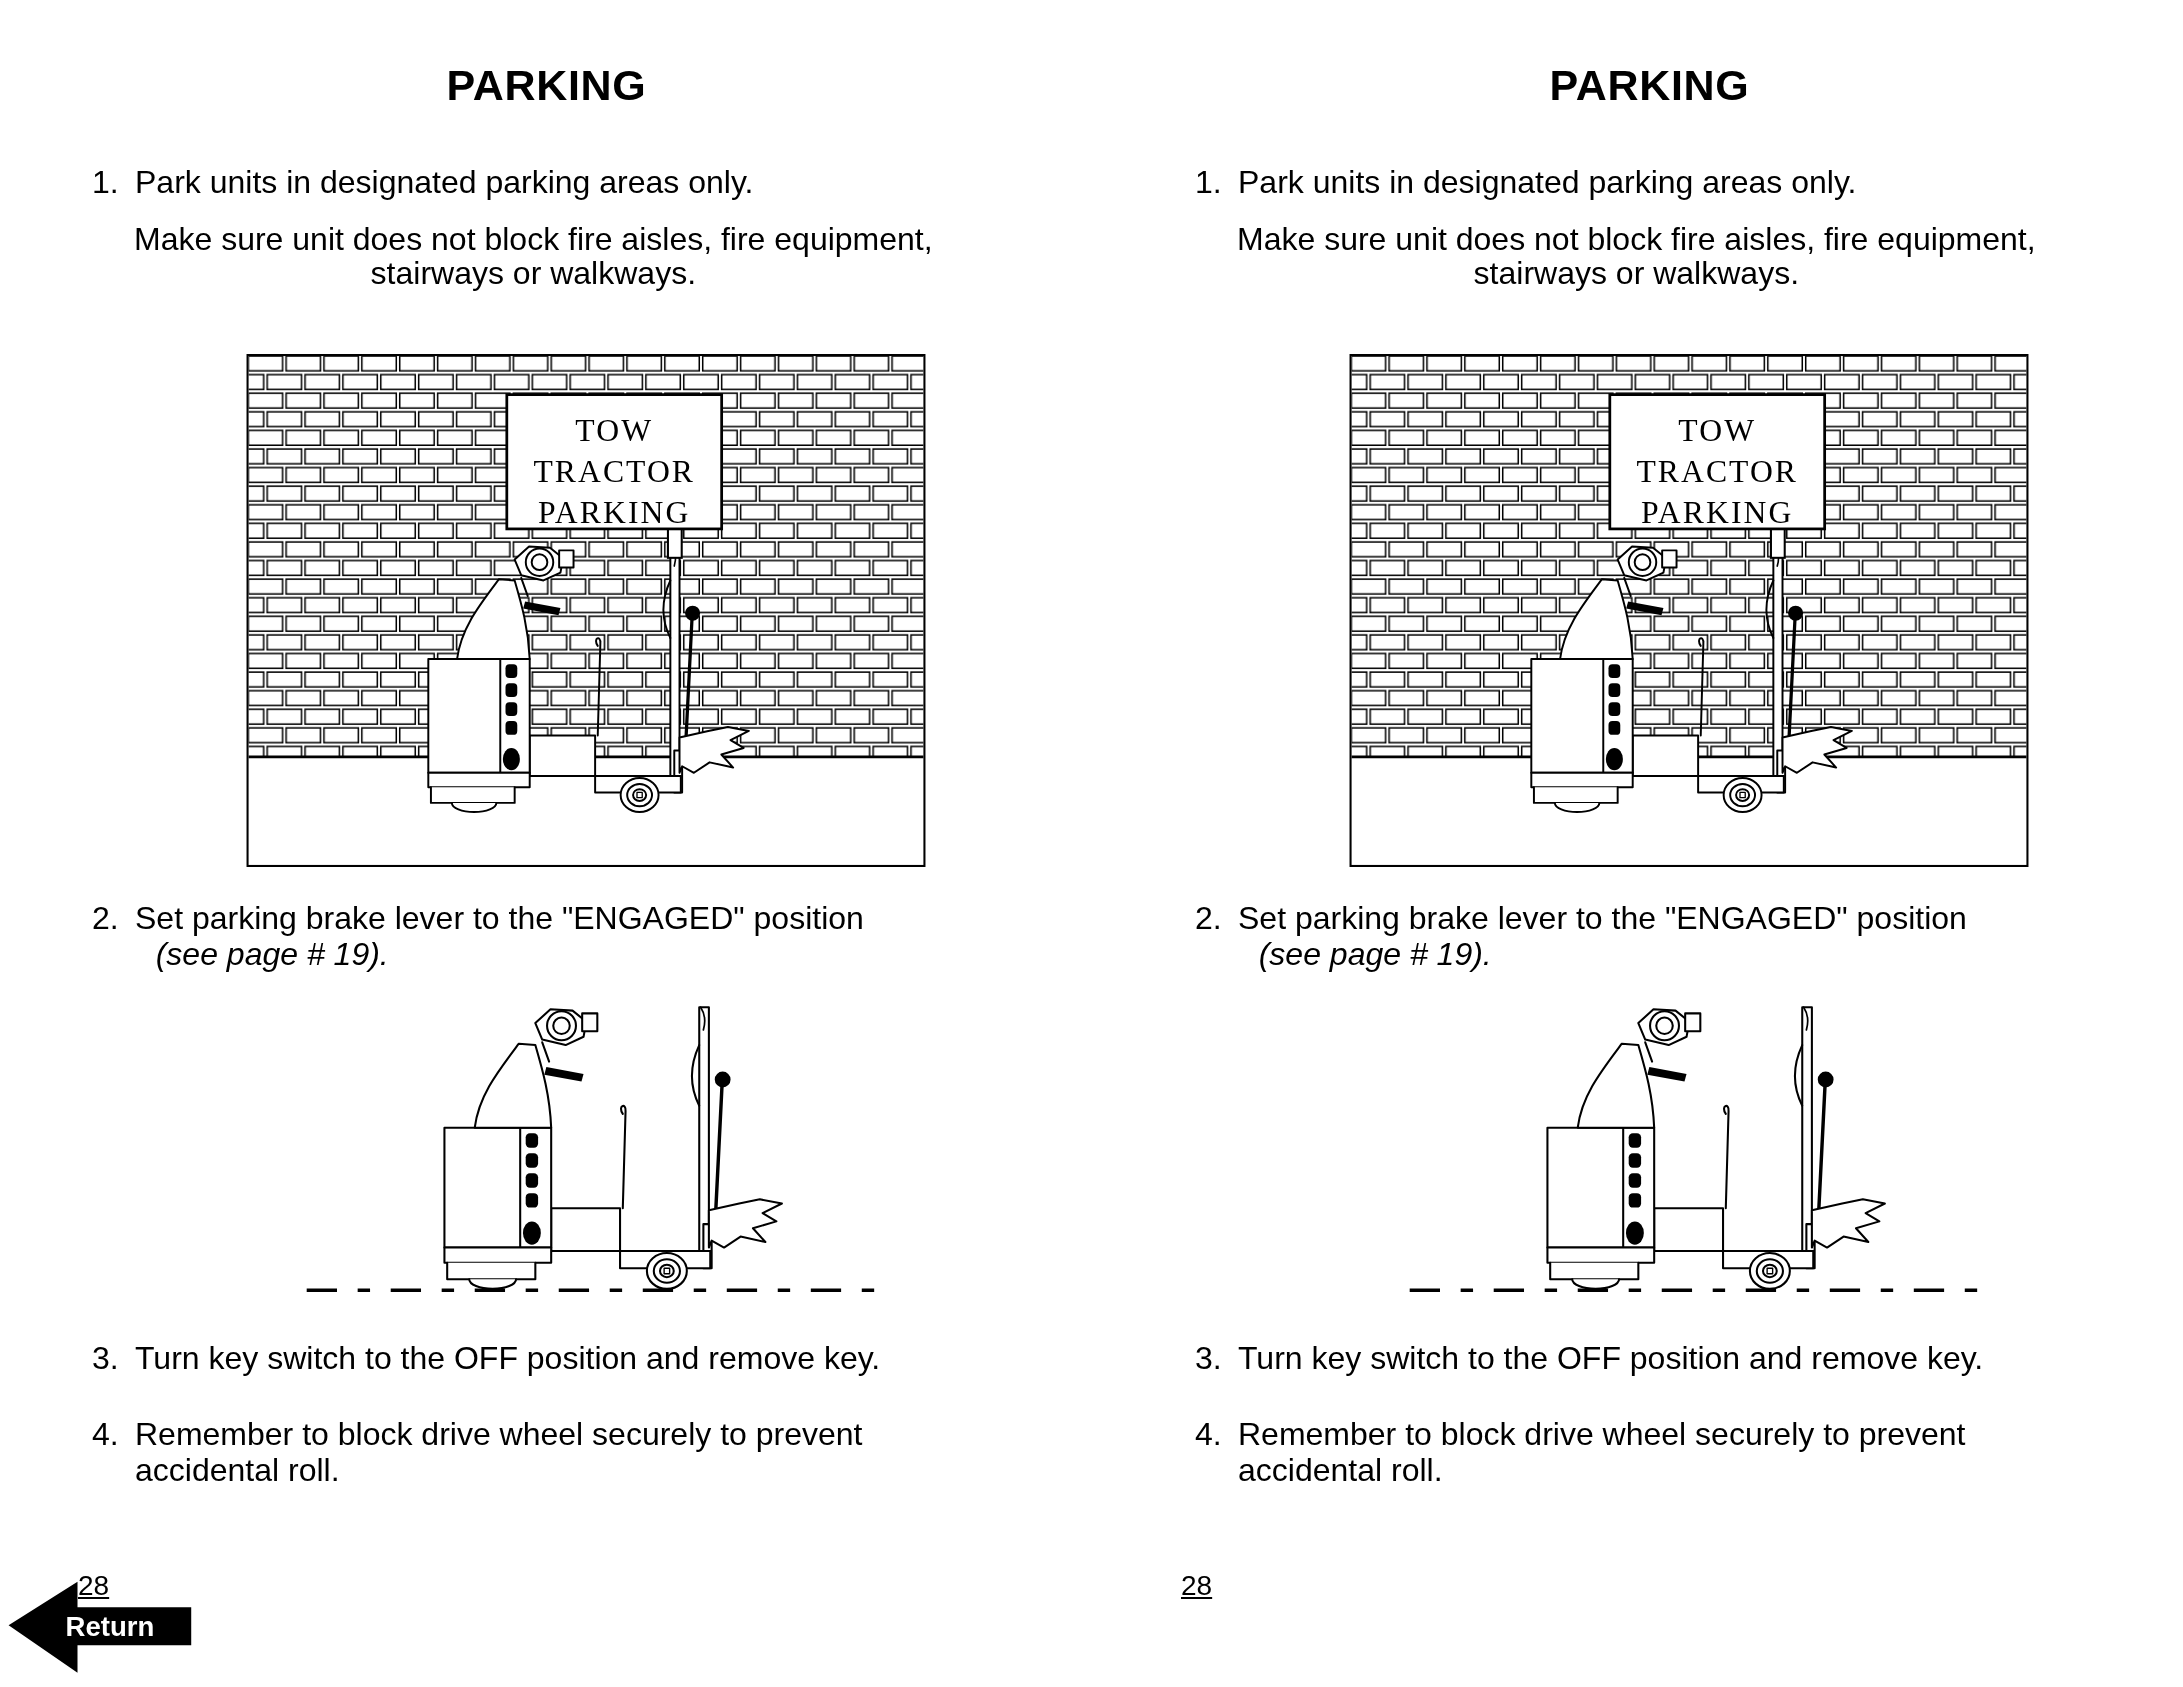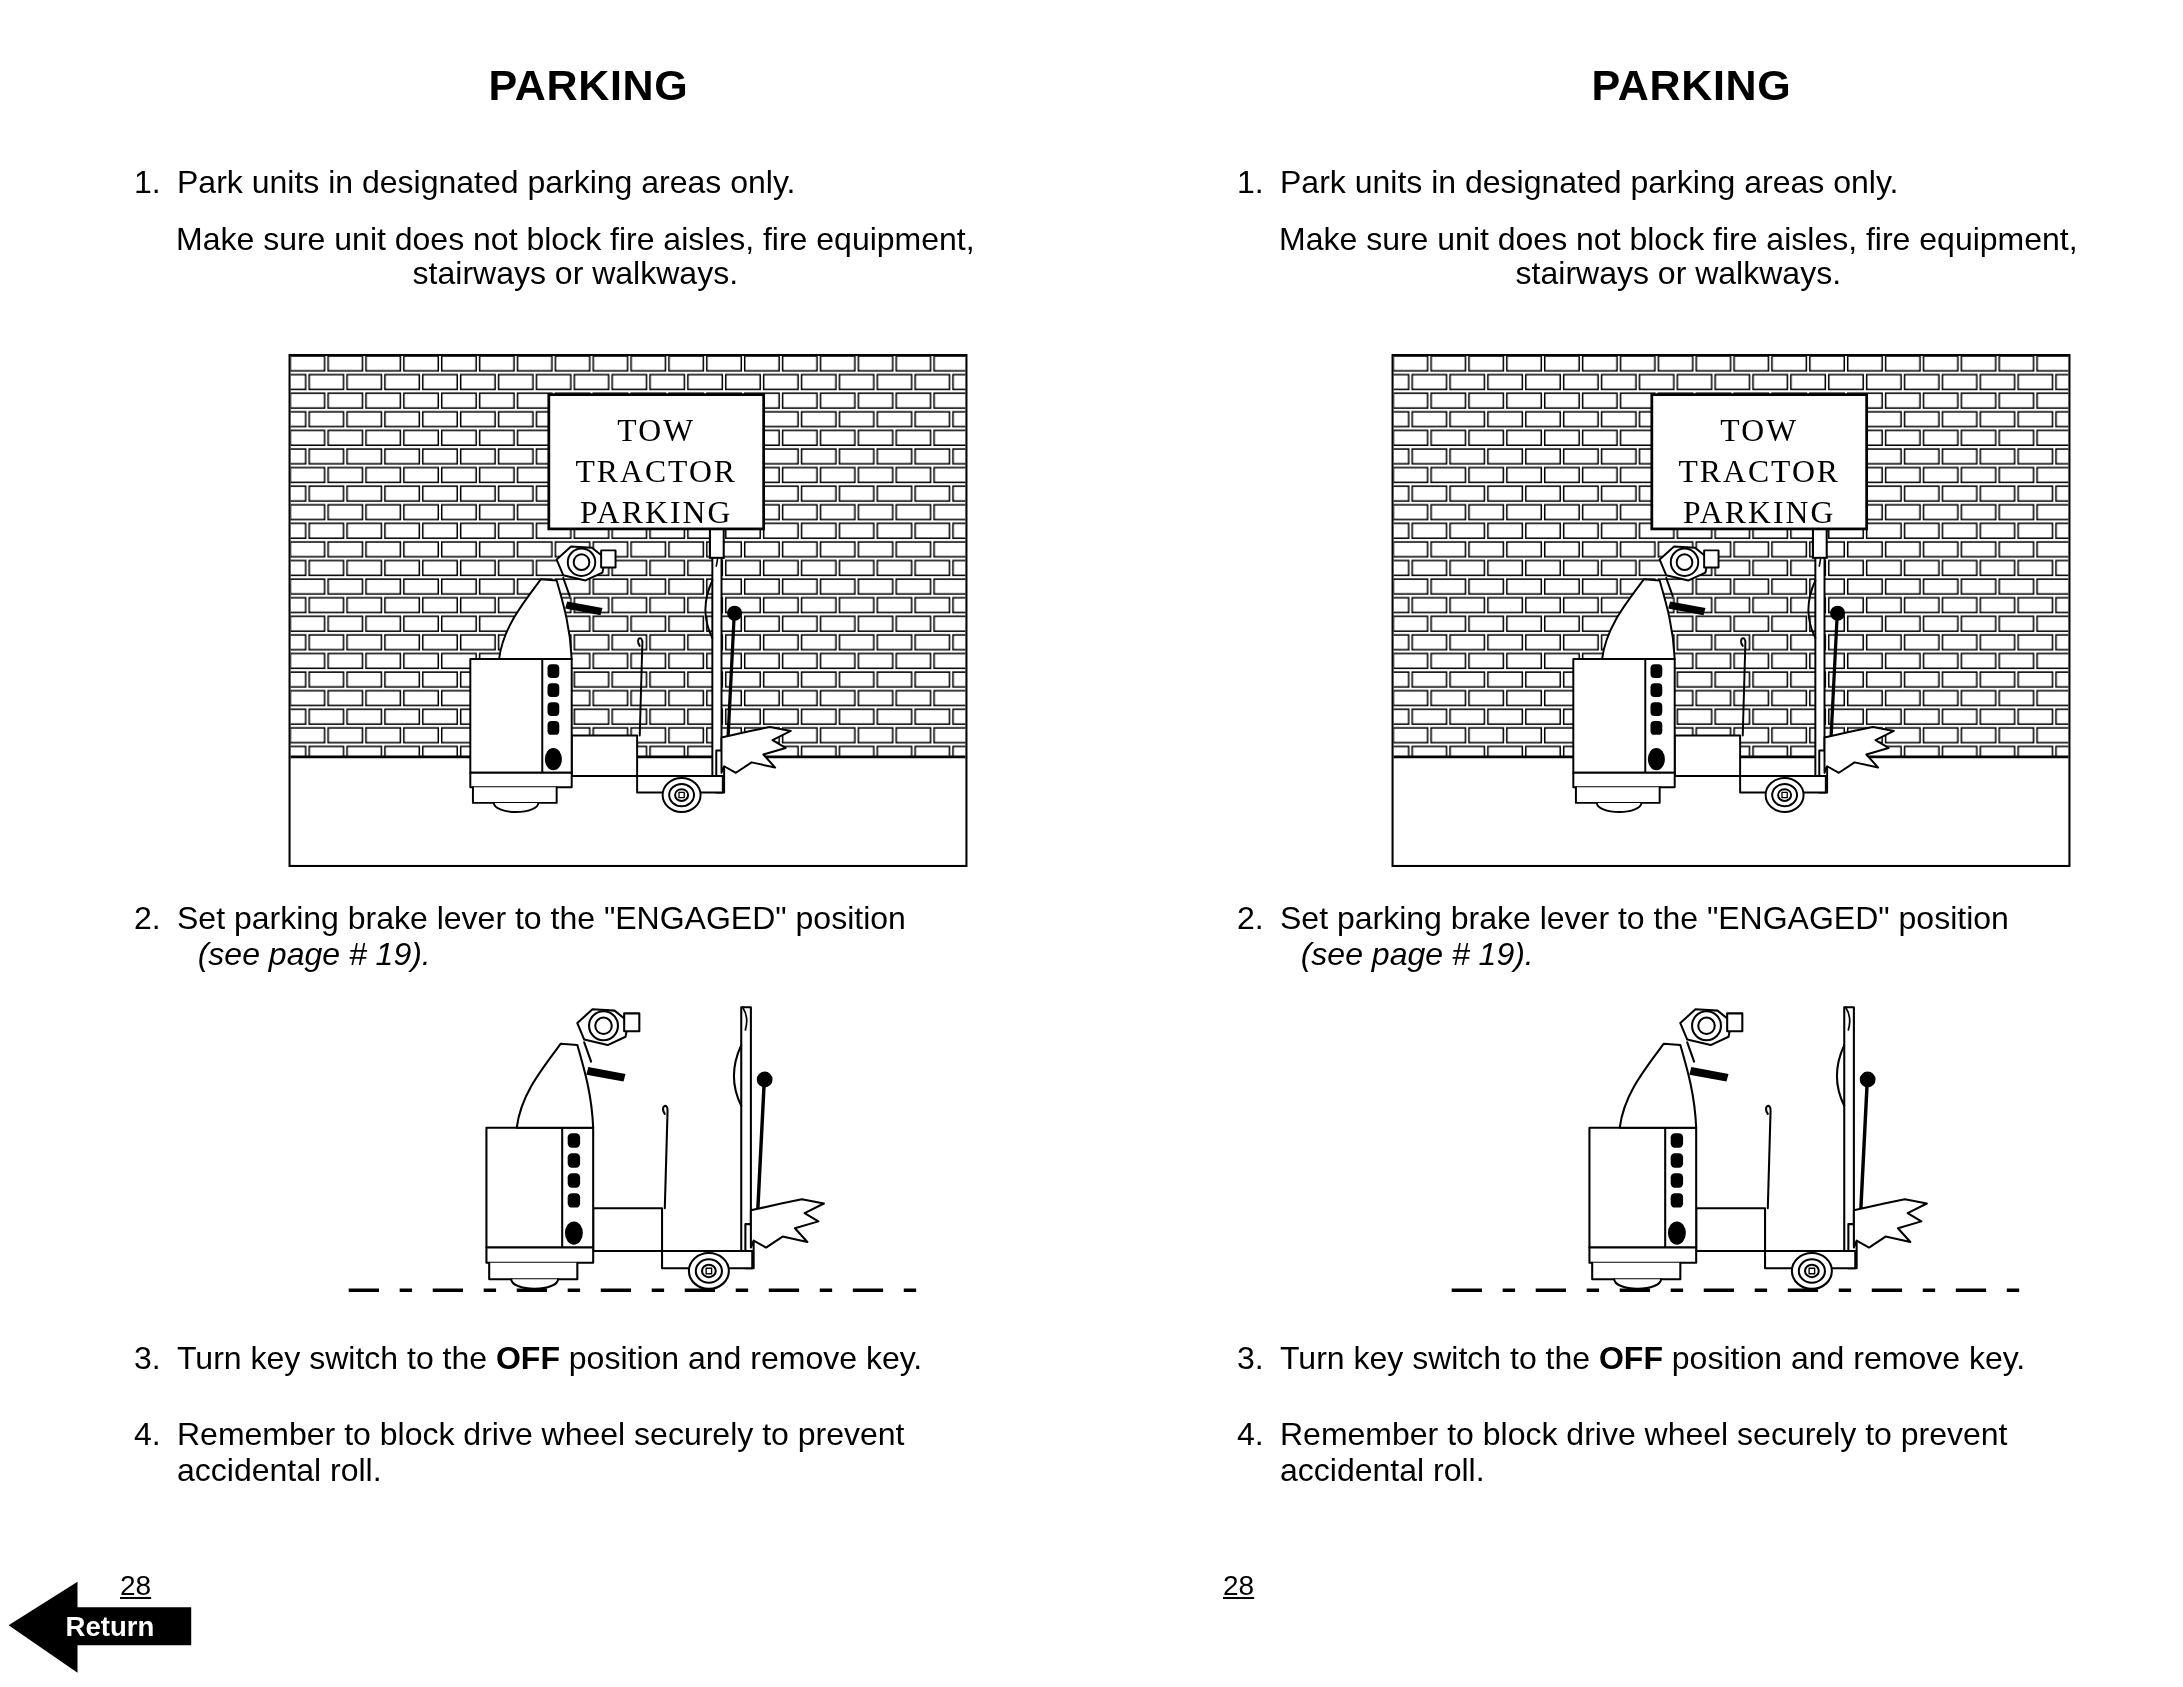--- a/index.html
+++ b/index.html
@@ -1,21 +1,21 @@
 <!DOCTYPE html>
 <html style="font-size:11px"><head>
 <meta charset="utf-8">
 <style>
   html,body{margin:0;padding:0;}
   body{
     width:2183px;height:1687px;position:relative;background:#ffffff;
     font-family:"Liberation Sans", sans-serif;color:#000;overflow:hidden;
     -webkit-font-smoothing:antialiased;
   }
-  .col{position:absolute;top:0;width:1081px;height:1421px;margin-left:42px;}
+  .col{position:absolute;top:0;width:1081px;height:1421px;}
   #col-left{left:0;}
   #col-right{left:1103px;}
   .heading{
     position:absolute;left:87px;top:61px;width:919px;
     font-size:43px;font-weight:bold;letter-spacing:0.7px;text-align:center;
   }
   .item{position:absolute;display:flex;font-size:32px;line-height:36px;}
   .item .num{flex:none;width:43px;}
   .item .txt{flex:1;}
   .item .l2{display:block;}
@@ -23,21 +23,21 @@
   .note{position:absolute;left:134px;top:222px;font-size:32px;line-height:34px;}
   .note span{display:block;text-align:center;}
   .fig{position:absolute;}
   .fig1{left:246px;top:354px;}
   .fig2{left:303px;top:1001px;}
   .pagenum{
     position:absolute;left:78px;top:1570px;width:919px;
     font-size:28px;text-align:left;text-decoration:underline;
   }
   .return-btn{position:absolute;left:3.4px;top:1577px;width:200px;height:102px;cursor:pointer;}
-  b{font-weight:bold;}
+  b{font-weight:normal;}
   svg text.signline{
     font-family:"Liberation Serif", serif;font-size:46px;letter-spacing:3px;fill:#000;
   }
   svg text.return-label{
     font-family:"Liberation Sans", sans-serif;font-size:40px;font-weight:bold;fill:#fff;
   }
 </style>
 </head>
 <body>
 

